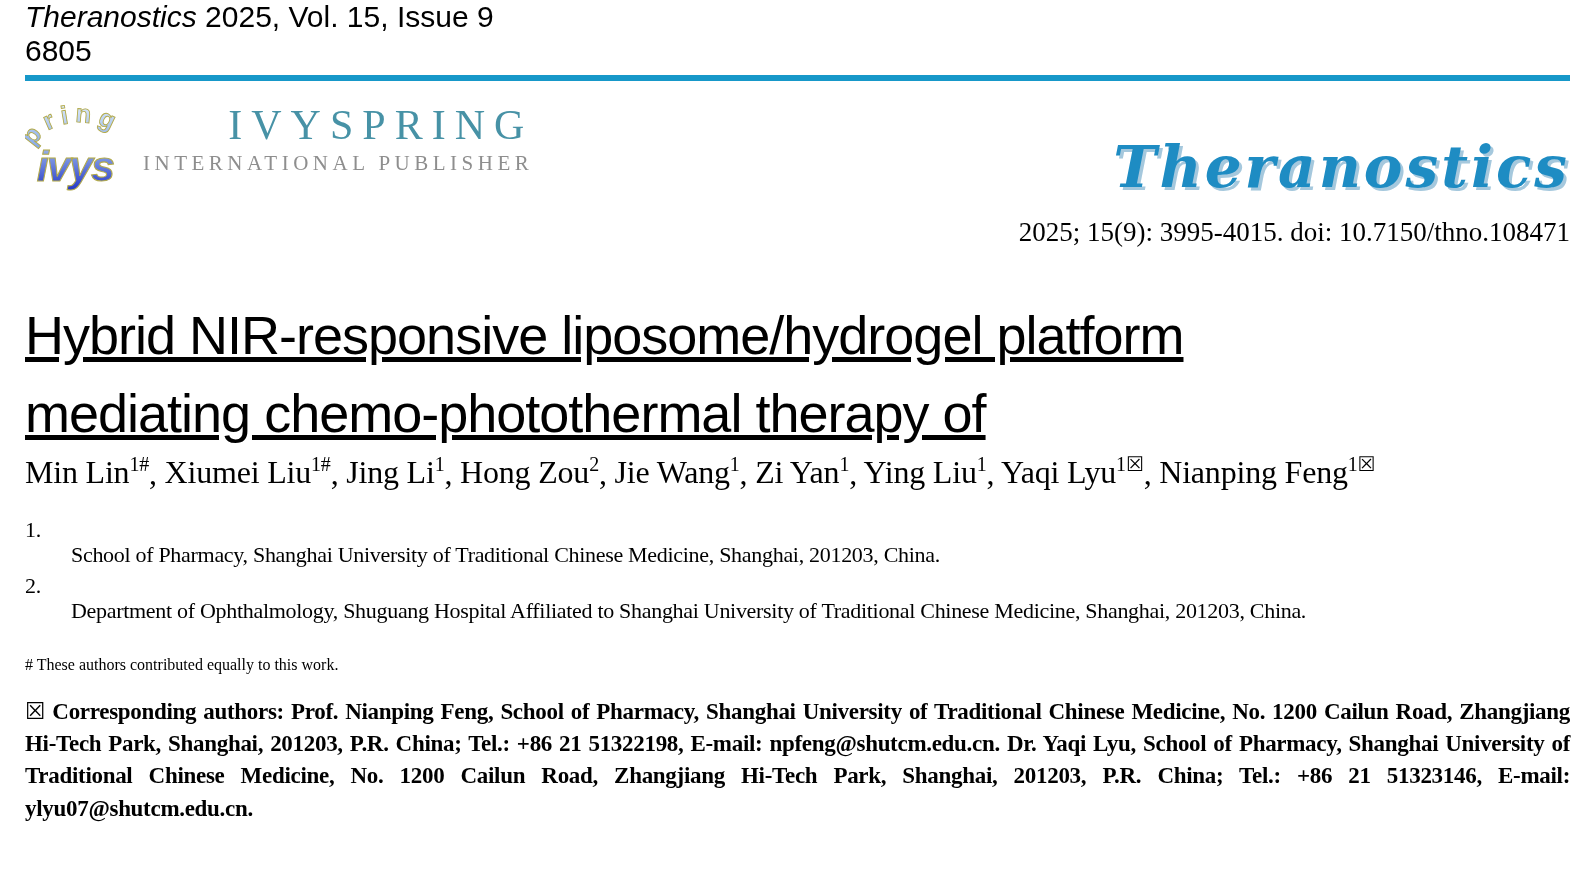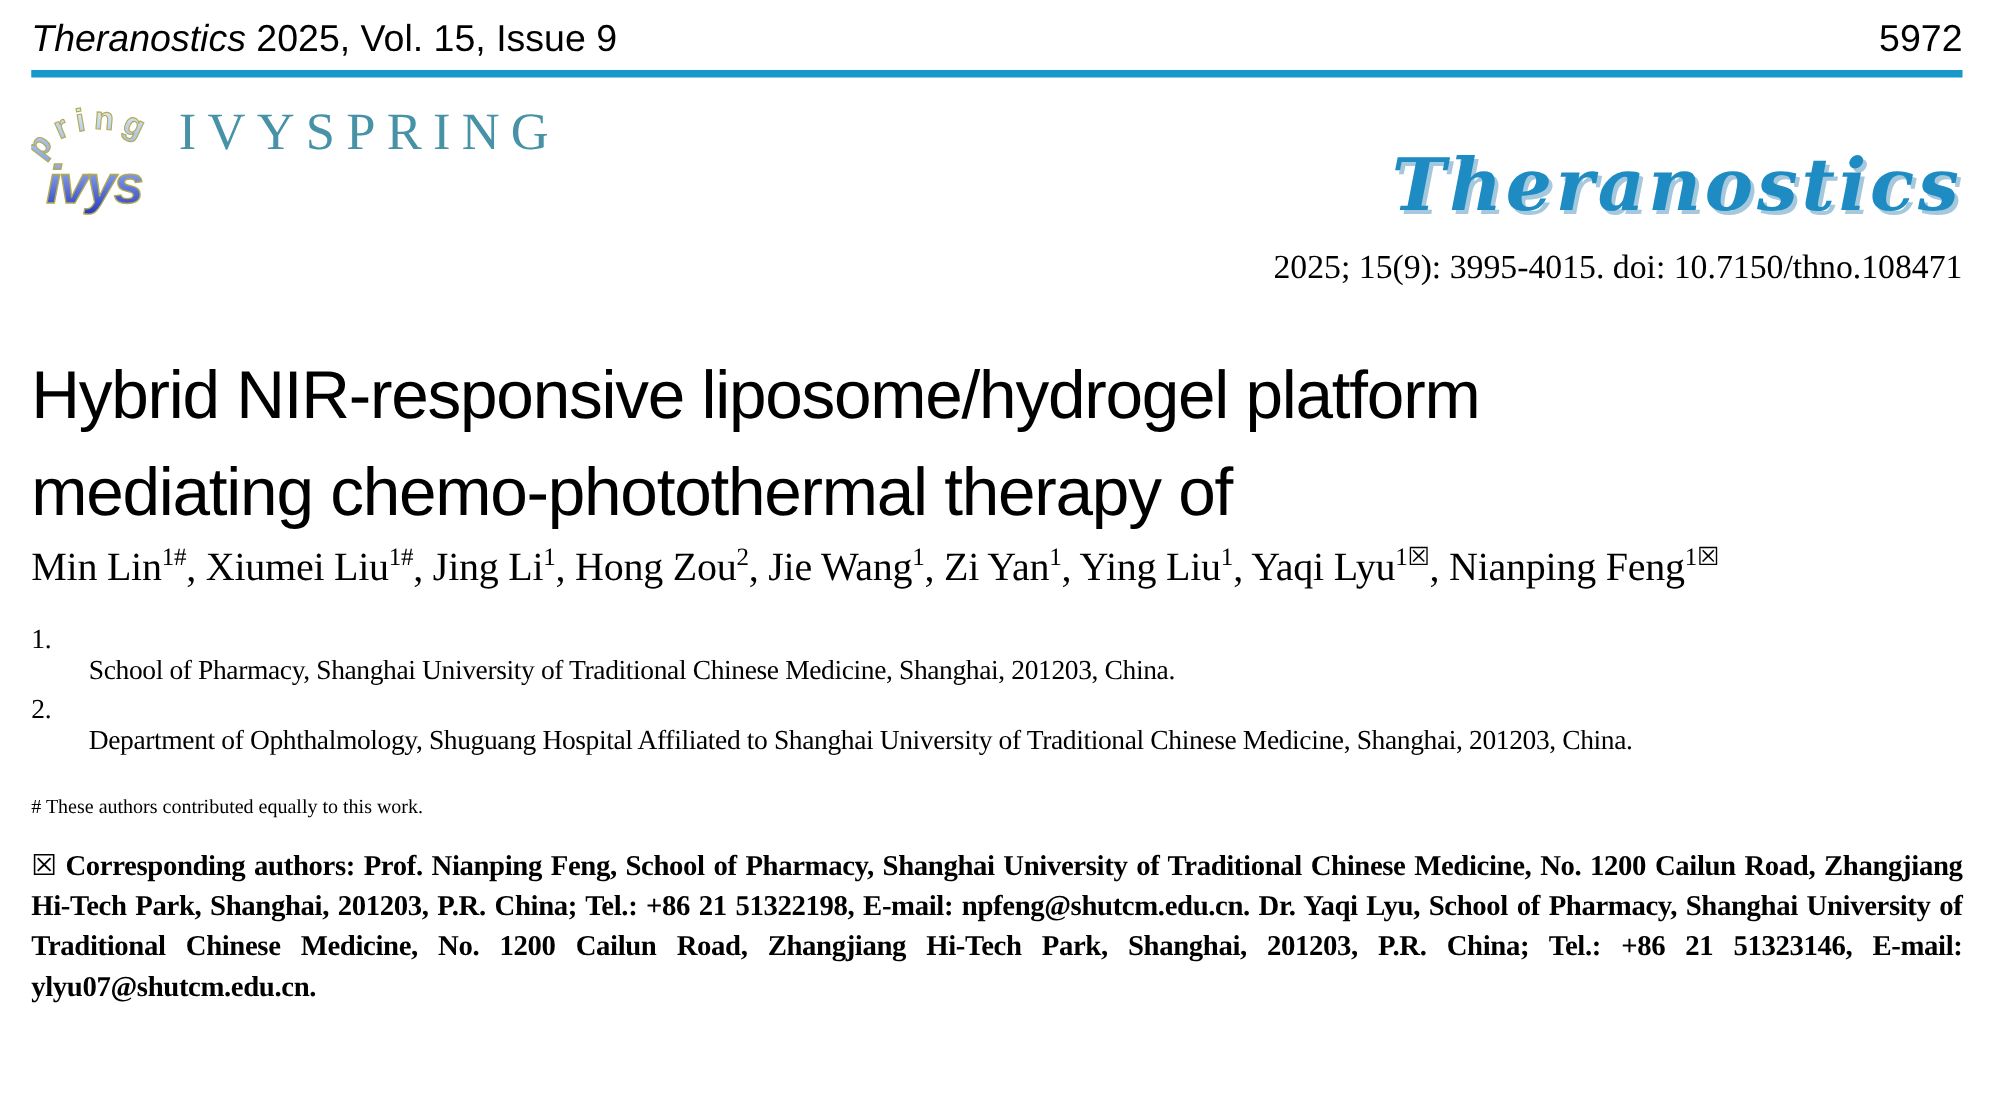--- a/index.html
+++ b/index.html
@@ -8,21 +8,21 @@
     font-family: "Liberation Serif", serif;
     color: #000;
     overflow: hidden;
   }
   .page { padding: 0 25px; }
 
   
   .topbar {
     display: flex; justify-content: space-between; align-items: baseline;
     font-family: "Liberation Sans", sans-serif;
-    font-size: 30px; padding-top: 15px;
+    font-size: 30px;  flex-direction: column;
   }
   .journal-name-italic { font-style: italic; }
   .rule { height: 6px; background: #1798c9; margin-top: 7px; }
 
   
   .brand-row { display: flex; justify-content: space-between; margin-top: 10px; min-height: 185px; }
   .publisher { display: flex; align-items: flex-start; gap: 10px; }
   .ivy-logo { width: 108px; height: 102px; }
   .pub-text { margin-top: 12px; }
   .pub-name {
@@ -46,21 +46,21 @@
   .citation { font-size: 27px; margin-top: 16px; white-space: nowrap; }
 
   .research-paper {
     font-family: "Liberation Sans", sans-serif;
     font-size: 30px; margin-top: 6px;
   }
 
   .title {
     font-family: "Liberation Sans", sans-serif;
     font-size: 54px; line-height: 1.45; letter-spacing: -1px;
-    margin-top: 20px; font-weight: 400;
+    margin-top: 20px; font-weight: 400; text-decoration: underline;
   }
 
   .authors { font-size: 32px; white-space: nowrap; letter-spacing: -0.2px; }
   .authors sup { font-size: 20px; font-family: "Liberation Serif", "DejaVu Sans", serif; }
 
   .affiliations { margin-top: 24px; font-size: 22px; line-height: 1.38; letter-spacing: -0.3px; }
   .aff-row { display: flex; }
   .aff-num { width: 46px; flex: 0 0 46px; }
   .aff-text { flex: 1; margin-top: 25px; }
 
@@ -74,21 +74,21 @@
 </style>
 </head>
 <body>
 
 <div class="page">
 
   <div class="topbar">
     <div>
       <span class="journal-name-italic">Theranostics</span><span> 2025, Vol. 15, Issue 9</span>
     </div>
-    <div>5972</div>
+    <div>6805</div>
   </div>
   <div class="rule"></div>
 
   <div class="brand-row">
     <div class="publisher">
       <svg class="ivy-logo" viewBox="0 0 110 104" aria-hidden="true">
         <defs>
           <linearGradient id="gBack" x1="0" y1="0" x2="0" y2="1">
             <stop offset="0" stop-color="#e8f3fc"></stop>
               <stop offset="1" stop-color="#7fa4e6"></stop>
@@ -99,20 +99,21 @@
           </linearGradient>
         </defs>
         <path id="ringTop" d="M 10,62 A 46,30 0 0 1 102,62" fill="none"></path>
         <text font-family="Liberation Sans, sans-serif" font-weight="bold" font-size="26" fill="url(#gBack)" stroke="#b3aa4a" stroke-width="0.9" letter-spacing="6">
           <textPath href="#ringTop" startOffset="4">pring</textPath>
         </text>
         <text x="12" y="92" font-family="Liberation Sans, sans-serif" font-weight="bold" font-style="italic" font-size="44" fill="url(#gFront)" stroke="#b3aa4a" stroke-width="1.1" letter-spacing="-2">ivys</text>
       </svg>
       <div class="pub-text">
         <div class="pub-name">IVYSPRING</div>
+        <div class="pub-sub">INTERNATIONAL PUBLISHER</div>
       </div>
     </div>
 
     <div class="right-stack">
       <div class="thera-logo">Theranostics</div>
       <div class="citation">2025; 15(9): 3995-4015. doi: 10.7150/thno.108471</div>
     </div>
   </div>
 
 

